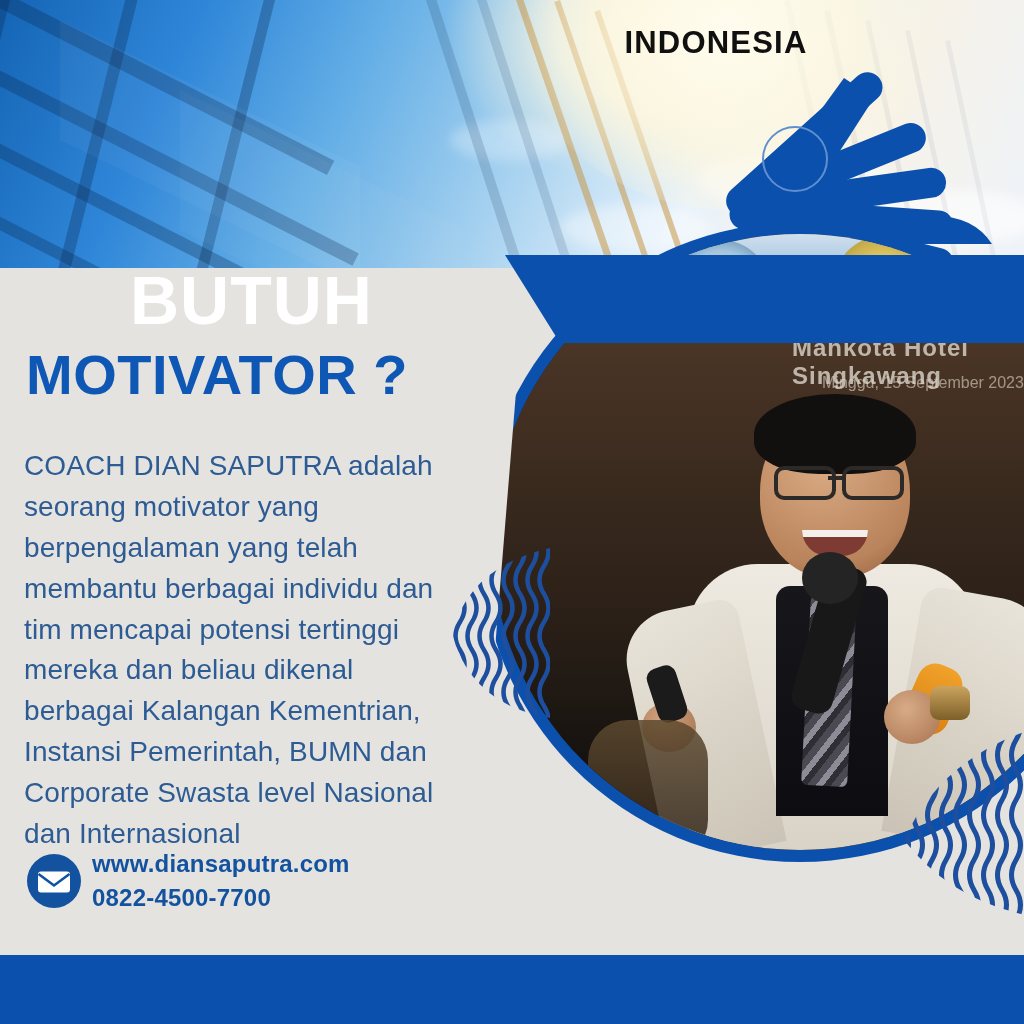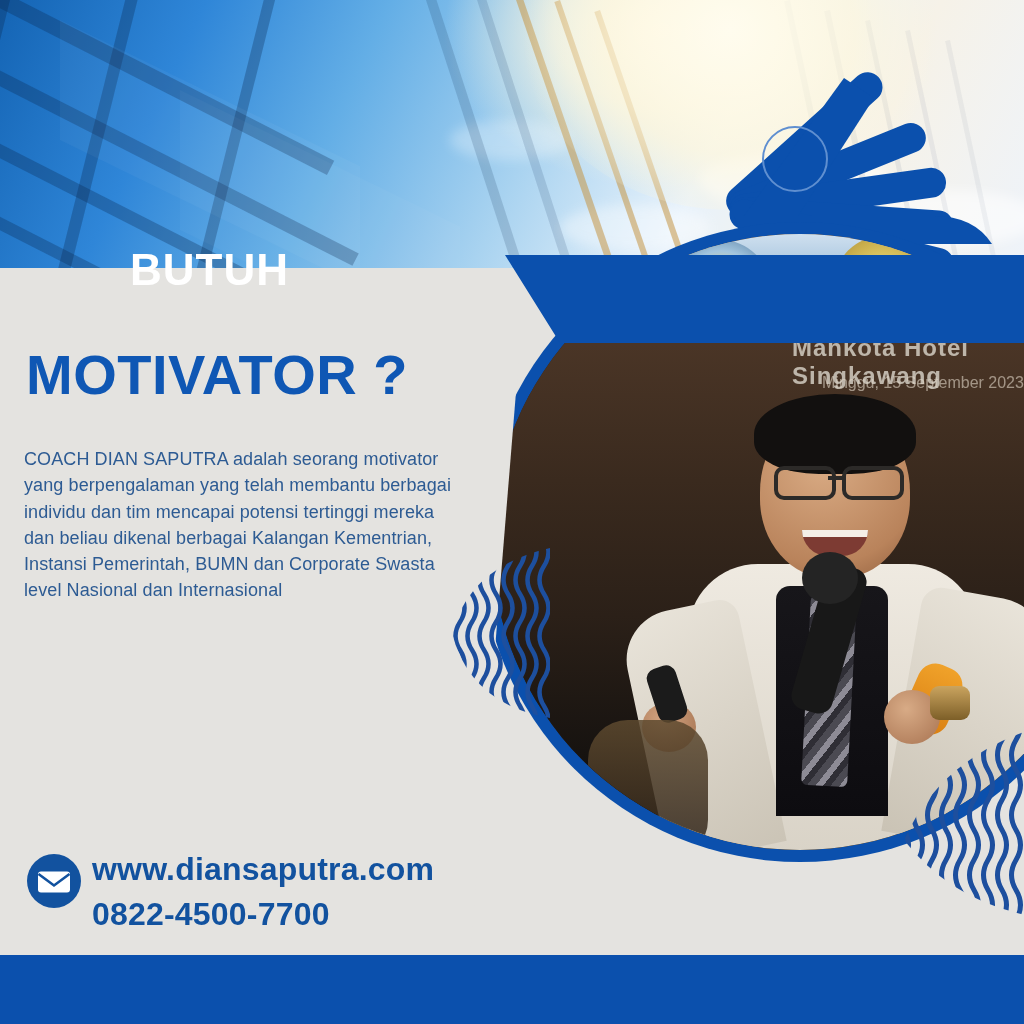--- a/index.html
+++ b/index.html
@@ -25,37 +25,37 @@
     color:#101010;font-weight:bold;font-size:31px;letter-spacing:1.2px;line-height:1.33;}
 
   
   .fan{position:absolute;left:724px;top:48px;width:300px;height:250px;}
   .fan-circle{position:absolute;left:762px;top:126px;width:62px;height:62px;border-radius:50%;
     border:2.5px solid #5f8fd0;}
 
   
   .band{position:absolute;left:0;top:255px;width:1024px;height:88px;background:#0b50ad;
     clip-path:polygon(0 0, 1024px 0, 1024px 88px, 560px 88px, 505px 0);}
-  .band-text{position:absolute;left:130px;top:248px;color:#ffffff;font-weight:bold;
-    font-size:44px;letter-spacing:1px;line-height:1;}
+  .band-text{position:absolute;left:130px;top:266px;color:#ffffff;font-weight:bold;
+    font-size:68px;letter-spacing:1px;line-height:1;}
 
   
   .panel{position:absolute;left:0;top:343px;width:1024px;height:612px;background:#e4e3e0;
     clip-path:polygon(0 0, 520px 0, 470px 612px, 0 612px);}
   .sub-headline{position:absolute;left:26px;top:347px;color:#0f57b4;font-weight:bold;
     font-size:56px;letter-spacing:.5px;line-height:1;}
 
   .body-copy{position:absolute;left:24px;top:446px;width:440px;color:#2d5b93;
-    font-size:18px;line-height:1.46;letter-spacing:.1px;}
+    font-size:28px;line-height:1.46;letter-spacing:.1px;}
 
   
   .contact{position:absolute;left:24px;top:845px;width:470px;height:86px;}
   .mail-icon{position:absolute;left:2px;top:8px;width:56px;height:56px;}
   .contact-lines{position:absolute;left:68px;top:2px;color:#12529f;font-weight:bold;
-    font-size:32px;line-height:1.42;letter-spacing:.2px;}
+    font-size:24px;line-height:1.42;letter-spacing:.2px;}
 
   
   .speaker-ring{position:absolute;left:480px;top:222px;width:640px;height:640px;border-radius:50%;
     background:#0b50ad;}
   .speaker-clip{position:absolute;left:492px;top:234px;width:616px;height:616px;border-radius:50%;
     overflow:hidden;background:#2e2019;}
   .stage-bg{position:absolute;left:0;top:0;width:616px;height:616px;
     background:linear-gradient(180deg,#5a4434 0%,#4a3526 18%,#3a2a1e 40%,#2b2018 62%,#171310 84%,#0d0b09 100%);}
   .stage-sky{position:absolute;left:0;top:0;width:616px;height:56px;
     background:linear-gradient(180deg,#cfe0ef,#8fb4d4);}
@@ -103,20 +103,21 @@
     <div class="glass" style="left:790px;top:0px;width:280px;height:6px;transform:rotate(78deg);opacity:.30;"></div>
     <div class="glass" style="left:830px;top:10px;width:270px;height:6px;transform:rotate(78deg);opacity:.27;"></div>
     <div class="glass" style="left:870px;top:20px;width:260px;height:5px;transform:rotate(78deg);opacity:.24;"></div>
     <div class="glass" style="left:910px;top:30px;width:250px;height:5px;transform:rotate(78deg);opacity:.20;"></div>
     <div class="glass" style="left:950px;top:40px;width:240px;height:5px;transform:rotate(78deg);opacity:.17;"></div>
 
     <div class="flare" style="left:520px;top:-150px;width:420px;height:360px;"></div>
   </div>
 
   <div class="header-title">
+    <div>INDONESIA</div>
   </div>
 
   <svg class="fan" viewBox="0 0 300 250">
     <g fill="#0b50ad">
       <rect x="6" y="148" width="200" height="30" rx="15" transform="rotate(-42 6 163)"></rect>
       <rect x="6" y="148" width="210" height="30" rx="15" transform="rotate(-22 6 163)"></rect>
       <rect x="6" y="148" width="218" height="30" rx="15" transform="rotate(-8 6 163)"></rect>
       <rect x="6" y="148" width="224" height="30" rx="15" transform="rotate(4 6 163)"></rect>
       <rect x="6" y="148" width="230" height="30" rx="15" transform="rotate(14 6 163)"></rect>
       <path d="M14 176 L120 30 L150 50 L56 196 Z"></path>

